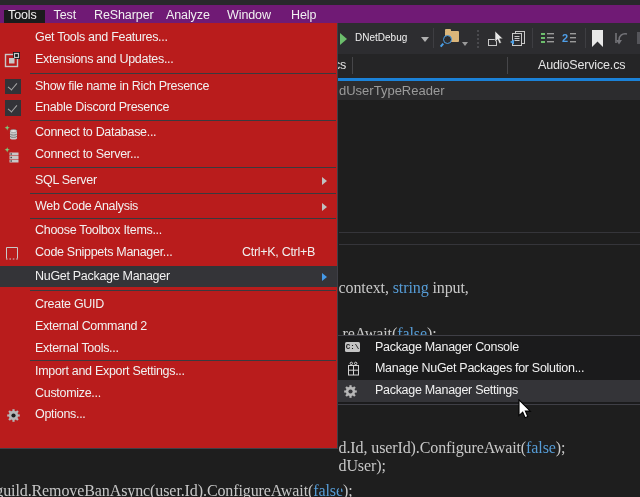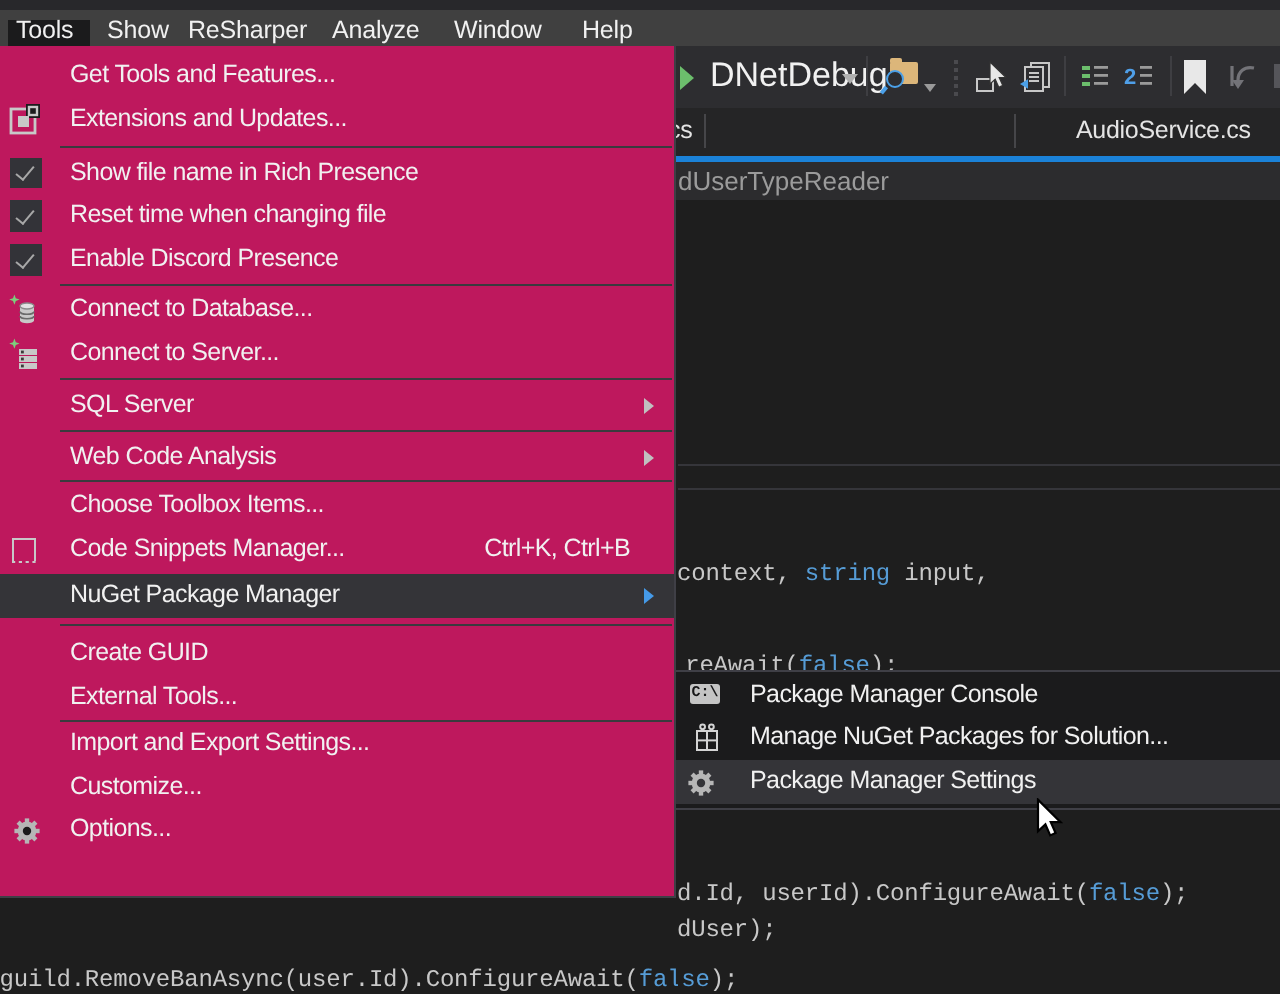--- a/index.html
+++ b/index.html
@@ -1,62 +1,62 @@
 <!DOCTYPE html>
 <html><head><meta charset="utf-8"><style>
 *{margin:0;padding:0;box-sizing:border-box}
 html,body{width:640px;height:497px;overflow:hidden}
 body{font-family:"Liberation Sans",sans-serif;background:#1e1e1e;position:relative}
 .abs{position:absolute}
 
 #titlestrip{left:0;top:0;width:640px;height:5px;background:#28282b}
-#menubar{left:0;top:5px;width:640px;height:18px;background:#404040;color:#f1f1f1;font-size:12.5px;letter-spacing:-0.1px}
+#menubar{left:0;top:5px;width:640px;height:18px;background:#701a75;color:#f1f1f1;font-size:12.5px;letter-spacing:-0.1px}
 #menubar span{position:absolute;top:1px;line-height:18px}
 #toolsbox{left:4px;top:5px;width:41px;height:18px;background:#1b1b1c}
 #toolbar{left:0;top:23px;width:640px;height:31px;background:#2d2d30}
 #tabstrip{left:0;top:54px;width:640px;height:24px;background:#252526;color:#e4e4e4;font-size:12.5px;letter-spacing:-0.15px}
 #blueline{left:0;top:78px;width:640px;height:3px;background:#1b82d8}
 #crumb{left:0;top:81px;width:640px;height:19px;background:#2c2c2e;color:#9b9b9b;font-size:13px;line-height:19px}
 .tsep{width:1px;top:57px;height:17px;background:#464649}
 .vsep{width:1px;top:5px;height:20px;background:#3e3e42}
 
-.code{font-family:Liberation Mono, monospace;font-size:12px;line-height:13px;color:#c8c8c8;white-space:pre;letter-spacing:-0.1px}
+.code{font-family:Liberation Serif, serif;font-size:16px;line-height:13px;color:#c8c8c8;white-space:pre;letter-spacing:-0.1px}
 .kw{color:#569cd6}
 .eline{left:339px;height:1px;width:301px;background:#35353a}
 
-#menu{left:0;top:23px;width:338px;height:426px;background:#be185d;border-right:1px solid #3f3f46;border-bottom:1px solid #3f3f46;padding-top:4px;color:#f1f1f1;font-size:12.5px;letter-spacing:-0.3px;z-index:5}
+#menu{left:0;top:23px;width:338px;height:426px;background:#b91c1c;border-right:1px solid #3f3f46;border-bottom:1px solid #3f3f46;padding-top:4px;color:#f1f1f1;font-size:12.5px;letter-spacing:-0.3px;z-index:5}
 .mrow{position:relative;height:21.7px;line-height:21.7px;padding-left:35px;white-space:nowrap}
 .hl{background:#343438}
 .msep{height:1px;background:#3a3a3e;margin:1.55px 1px 1.55px 30px}
 .sc{position:absolute;right:22px;top:0}
 .arr{position:absolute;right:10px;top:7px;width:0;height:0;border-top:4px solid transparent;border-bottom:4px solid transparent;border-left:5px solid #c0c0c0}
 .arrb{border-left-color:#459ae8}
 .chk{position:absolute;left:5px;top:3px;width:15.5px;height:15.5px;background:#333338}
 .chk:after{content:"";position:absolute;left:5px;top:2.6px;width:4px;height:8px;border-right:1.6px solid #a8a8a8;border-bottom:1.6px solid #a8a8a8;transform:rotate(40deg)}
 .ric{position:absolute;left:4px;top:3px;width:16px;height:16px}
 
 #submenu{left:337px;top:335px;width:303px;height:70px;background:#1b1b1c;border:1px solid #3f3f46;border-right:none;padding-top:0.8px;color:#f1f1f1;font-size:12.5px;letter-spacing:-0.3px;z-index:6}
 #submenu .mrow{padding-left:37px}
 
 #cursor{left:518px;top:399px;z-index:10}
 </style></head>
 <body>
 <div class="abs" id="titlestrip"></div>
 <div class="abs" id="menubar">
   <div class="abs" id="toolsbox"></div>
   <span style="left:8px">Tools</span>
-    <span style="left:53.5px">Show</span>
+    <span style="left:53.5px">Test</span>
     <span style="left:94px">ReSharper</span>
     <span style="left:166px">Analyze</span>
     <span style="left:227px">Window</span>
     <span style="left:291px">Help</span>
 </div>
 <div class="abs" id="toolbar">
   <div class="abs" style="left:340px;top:9.5px;width:0;height:0;border-top:6px solid transparent;border-bottom:6px solid transparent;border-left:7.5px solid #6cbe6c"></div>
-  <span class="abs" style="left:355px;top:3px;color:#f1f1f1;font-size:17px;line-height:24px">DNetDebug</span>
+  <span class="abs" style="left:355px;top:3px;color:#f1f1f1;font-size:10px;line-height:24px">DNetDebug</span>
   <div class="abs" style="left:421px;top:14px;width:0;height:0;border-left:4px solid transparent;border-right:4px solid transparent;border-top:5px solid #b0b0b0"></div>
   <div class="abs vsep" style="left:433px"></div>
 
   <div class="abs" style="left:445px;top:8px;width:14px;height:11px;background:#dcb67a;border-radius:1px"></div>
   <div class="abs" style="left:445px;top:6px;width:6px;height:3px;background:#dcb67a;border-radius:1px"></div>
   <div class="abs" style="left:443px;top:12px;width:9px;height:9px;border:1.8px solid #4ba0e8;border-radius:50%;background:#2d2d30"></div>
     <div class="abs" style="left:441px;top:20px;width:1.8px;height:4px;background:#4ba0e8;transform:rotate(40deg)"></div>
   <div class="abs" style="left:462px;top:19px;width:0;height:0;border-left:3px solid transparent;border-right:3px solid transparent;border-top:4px solid #9a9a9a"></div>
 
   <div class="abs" style="left:477px;top:7px;width:1.5px;height:18px;background:repeating-linear-gradient(#4a4a4e 0 2px,transparent 2px 4px)"></div>
@@ -124,21 +124,20 @@
 <div class="abs" id="menu">
   <div class="mrow">Get Tools and Features...</div>
   <div class="mrow"><svg class="ric" width="16" height="16">
         <rect x="1.5" y="2.5" width="12" height="12" fill="none" stroke="#c8c8c8" stroke-width="1.4"></rect>
         <rect x="9" y="0" width="7" height="7" fill="#1b1b1c"></rect>
         <rect x="10.5" y="1.5" width="4" height="4" fill="none" stroke="#c8c8c8" stroke-width="1.2"></rect>
         <rect x="5" y="6" width="5.5" height="5.5" fill="#c8c8c8"></rect>
       </svg>Extensions and Updates...</div>
   <div class="msep" style="margin-top:2.2px;margin-bottom:2.2px"></div>
   <div class="mrow"><span class="chk"></span>Show file name in Rich Presence</div>
-  <div class="mrow"><span class="chk"></span>Reset time when changing file</div>
   <div class="mrow"><span class="chk"></span>Enable Discord Presence</div>
   <div class="msep" style="margin-top:1.15px;margin-bottom:1.15px"></div>
   <div class="mrow"><svg class="ric" width="16" height="16">
         <path d="M3.2,0.2 L3.9,2.1 L5.8,2.8 L3.9,3.5 L3.2,5.4 L2.5,3.5 L0.6,2.8 L2.5,2.1 Z" fill="#7cce7c"></path>
         <path d="M6,6 h7 v7.2 a3.5,1.4 0 0 1 -7,0 Z" fill="#c8c8c8"></path>
         <ellipse cx="9.5" cy="6" rx="3.5" ry="1.5" fill="#e2e2e2" stroke="#8a8a8a" stroke-width="0.7"></ellipse>
         <path d="M6,8.7 a3.5,1.4 0 0 0 7,0" fill="none" stroke="#6a6a6a" stroke-width="0.8"></path>
         <path d="M6,11 a3.5,1.4 0 0 0 7,0" fill="none" stroke="#6a6a6a" stroke-width="0.8"></path>
       </svg>Connect to Database...</div>
   <div class="mrow"><svg class="ric" width="16" height="16">
@@ -156,20 +155,21 @@
   <div class="mrow">Web Code Analysis<span class="arr"></span></div>
   <div class="msep" style="margin-top:0.8px;margin-bottom:0.8px"></div>
   <div class="mrow" style="margin-top:1px">Choose Toolbox Items...</div>
   <div class="mrow"><svg class="ric" width="16" height="16">
         <path d="M2.5,13.5 L2.5,2.5 L13.5,2.5 L13.5,13.5" fill="none" stroke="#c8c8c8"></path>
         <line x1="2" y1="14" x2="14" y2="14" stroke="#c8c8c8" stroke-dasharray="1.6 1.8"></line>
       </svg>Code Snippets Manager...<span class="sc">Ctrl+K, Ctrl+B</span></div>
   <div class="mrow hl" style="margin-top:2px">NuGet Package Manager<span class="arr arrb"></span></div>
   <div class="msep" style="margin-top:2.9px;margin-bottom:2.9px"></div>
   <div class="mrow">Create GUID</div>
+  <div class="mrow">External Command 2</div>
   <div class="mrow">External Tools...</div>
   <div class="msep" style="margin-top:0.3px;margin-bottom:0.3px"></div>
   <div class="mrow">Import and Export Settings...</div>
   <div class="mrow">Customize...</div>
   <div class="mrow"><svg class="ric" style="top:4px;left:6px" width="15" height="15">
         <g fill="#b6b6b6">
           <rect x="6.4" y="1.2" width="2.2" height="2.6" transform="rotate(0 7.5 7.5)"></rect>
           <rect x="6.4" y="1.2" width="2.2" height="2.6" transform="rotate(45 7.5 7.5)"></rect>
           <rect x="6.4" y="1.2" width="2.2" height="2.6" transform="rotate(90 7.5 7.5)"></rect>
           <rect x="6.4" y="1.2" width="2.2" height="2.6" transform="rotate(135 7.5 7.5)"></rect>

